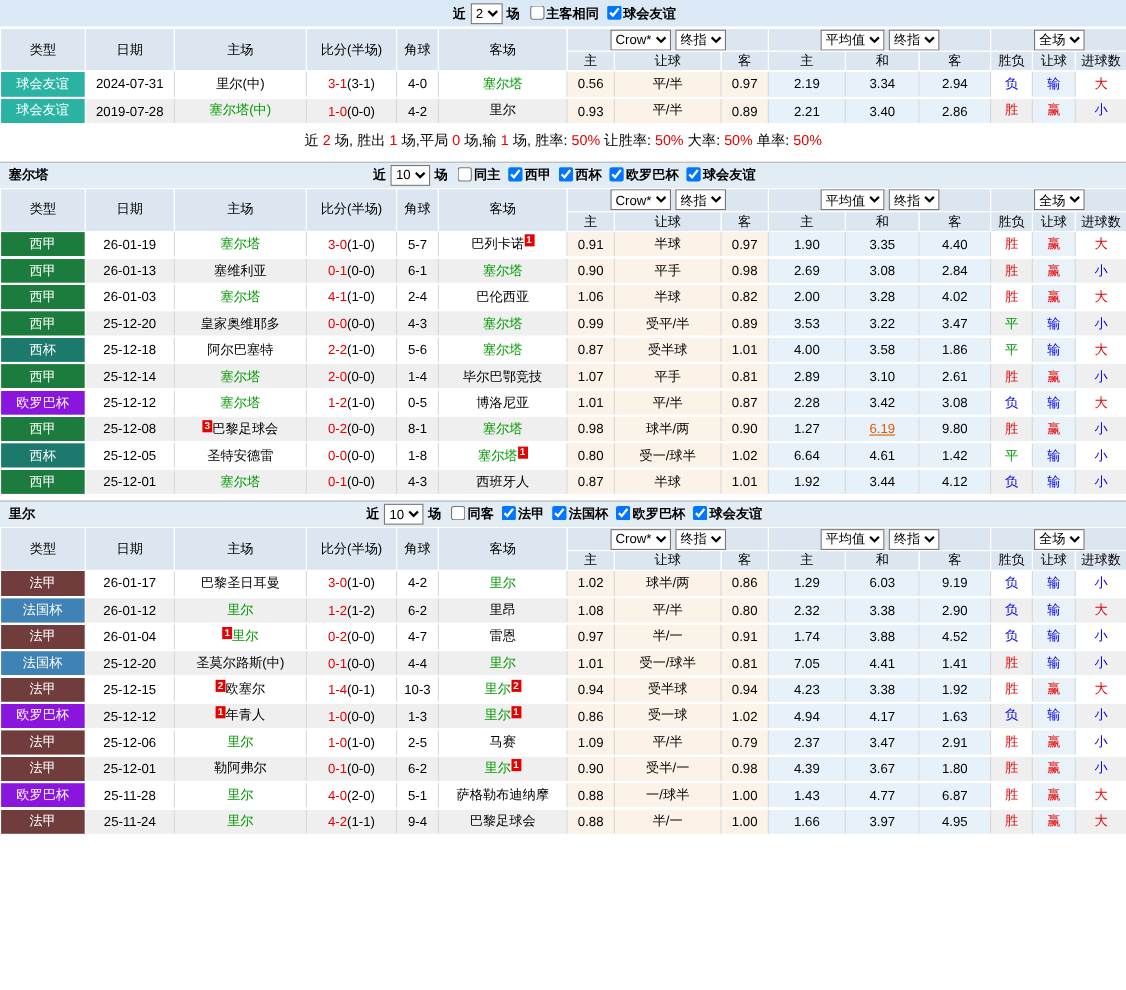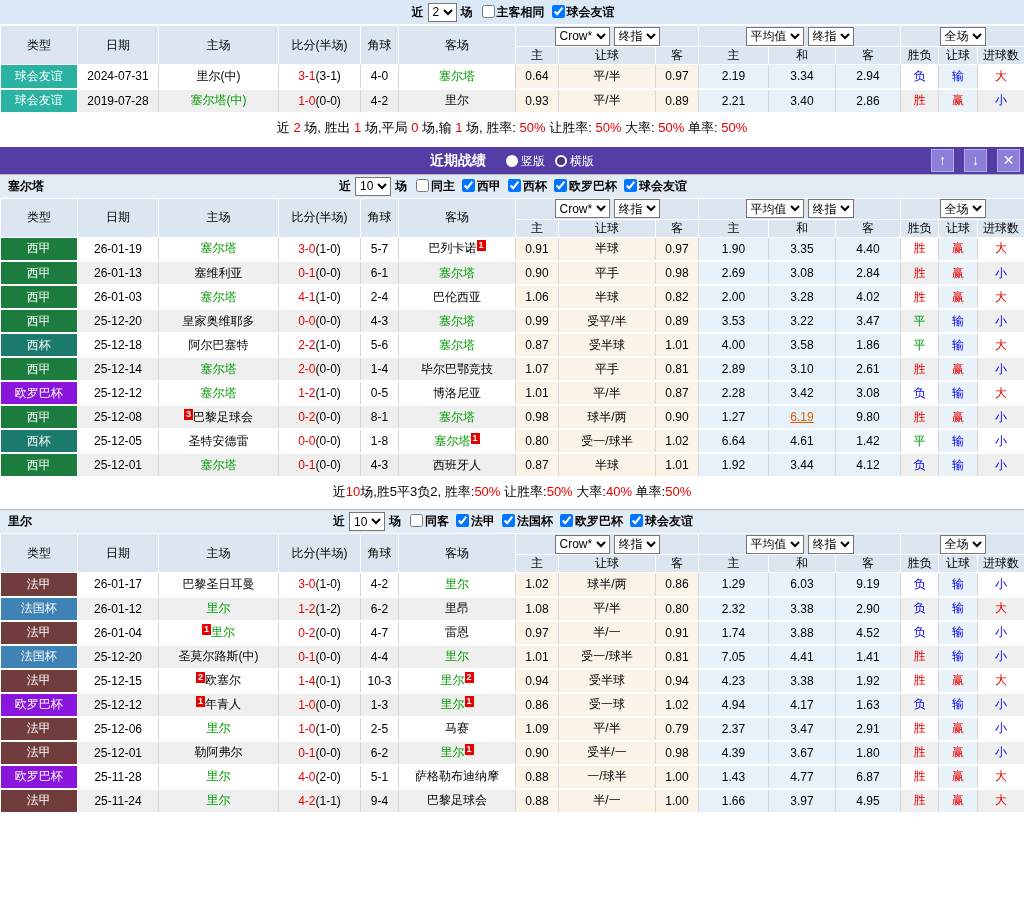--- a/index.html
+++ b/index.html
@@ -126,21 +126,21 @@
         </tr>
       </thead>
     <tbody>
         <tr class="odd">
           <td class="ctype" style="background: rgb(42, 179, 163);">球会友谊</td>
           <td>2024-07-31</td>
           <td><span>里尔(中)</span></td>
           <td><span class="t-red">3-1</span><span class="score-half">(3-1)</span></td>
           <td>4-0</td>
           <td><span class="t-green">塞尔塔</span></td>
-          <td class="oc">0.64</td>
+          <td class="oc">0.56</td>
           <td class="oc">平/半</td>
           <td class="oc">0.97</td>
           <td class="oa">2.19</td>
           <td class="oa">3.34</td>
           <td class="oa">2.94</td>
           <td class="rc1 t-blue">负</td>
           <td class="rc2 t-blue">输</td>
           <td class="rc3 t-red">大</td>
         </tr>
         <tr class="even">
@@ -159,28 +159,20 @@
           <td class="rc1 t-red">胜</td>
           <td class="rc2 t-red">赢</td>
           <td class="rc3 t-blue">小</td>
         </tr>
       </tbody>
   </table>
   <div class="summary" id="h2h-summary"><span>近 </span><span class="t-red">2</span><span> 场, 胜出 </span><span class="t-red">1</span><span> 场,平局 </span><span class="t-red">0</span><span> 场,输 </span><span class="t-red">1</span><span> 场, 胜率: </span><span class="t-red">50%</span><span> 让胜率: </span><span class="t-red">50%</span><span> 大率: </span><span class="t-red">50%</span><span> 单率: </span><span class="t-red">50%</span></div>
 
   <div class="gap6"></div>
 
-  <div class="titlebar">
-    <span>近期战绩</span><span class="radios" id="layout-radios"><span class="radio on"></span><span>竖版</span><span class="radio"></span><span>横版</span></span>
-    <span class="winbtns">
-      <span class="wb">↑</span>
-      <span class="wb">↓</span>
-      <span class="wb">✕</span>
-    </span>
-  </div>
 
   <div class="subbar">
     <span class="teamname">塞尔塔</span>
     <span id="filter-celta"><span class="flabel">近</span><select><option>10</option></select><span class="flabel">场</span><label><input type="checkbox" style="">同主</label><label><input type="checkbox" checked="" style="">西甲</label><label><input type="checkbox" checked="" style="">西杯</label><label><input type="checkbox" checked="" style="">欧罗巴杯</label><label><input type="checkbox" checked="" style="">球会友谊</label></span>
   </div>
   <table id="table-celta">
     <colgroup>
         <col style="width: 77px;">
         <col style="width: 81px;">
         <col style="width: 120px;">
@@ -387,21 +379,20 @@
           <td class="oc">1.01</td>
           <td class="oa">1.92</td>
           <td class="oa">3.44</td>
           <td class="oa">4.12</td>
           <td class="rc1 t-blue">负</td>
           <td class="rc2 t-blue">输</td>
           <td class="rc3 t-blue">小</td>
         </tr>
       </tbody>
   </table>
-  <div class="summary" id="summary-celta"><span>近</span><span class="t-red">10</span><span>场,胜5平3负2, 胜率:</span><span class="t-red">50%</span><span> 让胜率:</span><span class="t-red">50%</span><span> 大率:</span><span class="t-red">40%</span><span> 单率:</span><span class="t-red">50%</span></div>
 
   <div class="gap4"></div>
 
   <div class="subbar">
     <span class="teamname">里尔</span>
     <span id="filter-lille"><span class="flabel">近</span><select><option>10</option></select><span class="flabel">场</span><label><input type="checkbox" style="">同客</label><label><input type="checkbox" checked="" style="">法甲</label><label><input type="checkbox" checked="" style="">法国杯</label><label><input type="checkbox" checked="" style="">欧罗巴杯</label><label><input type="checkbox" checked="" style="">球会友谊</label></span>
   </div>
   <table id="table-lille">
     <colgroup>
         <col style="width: 77px;">

